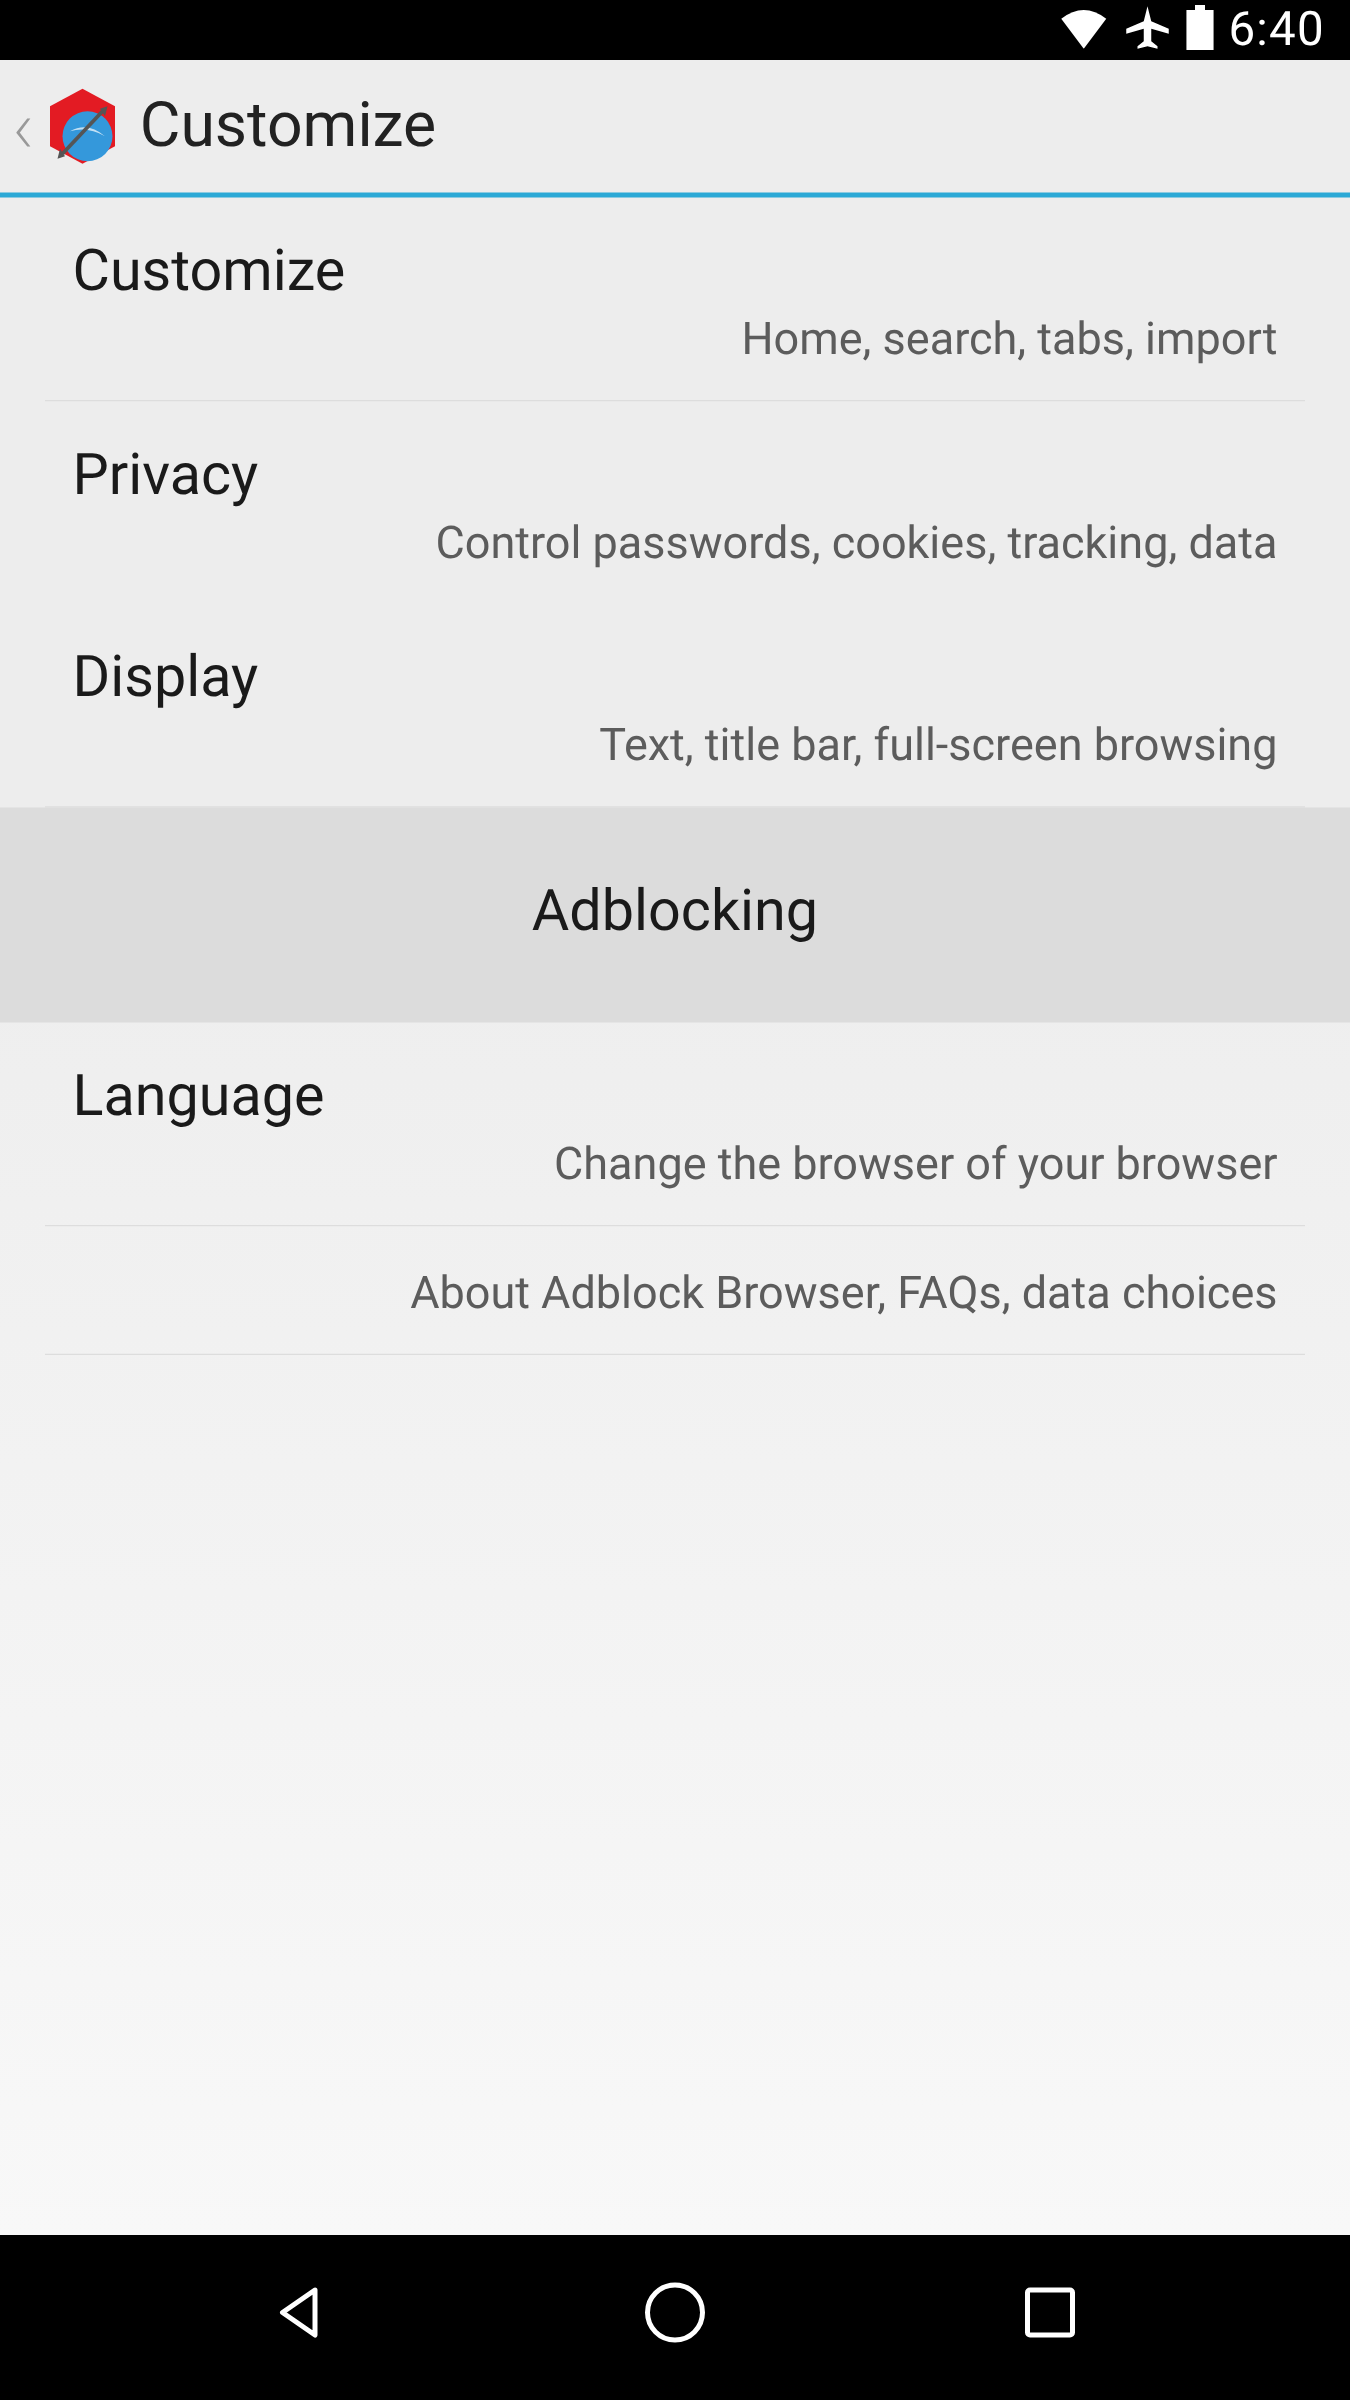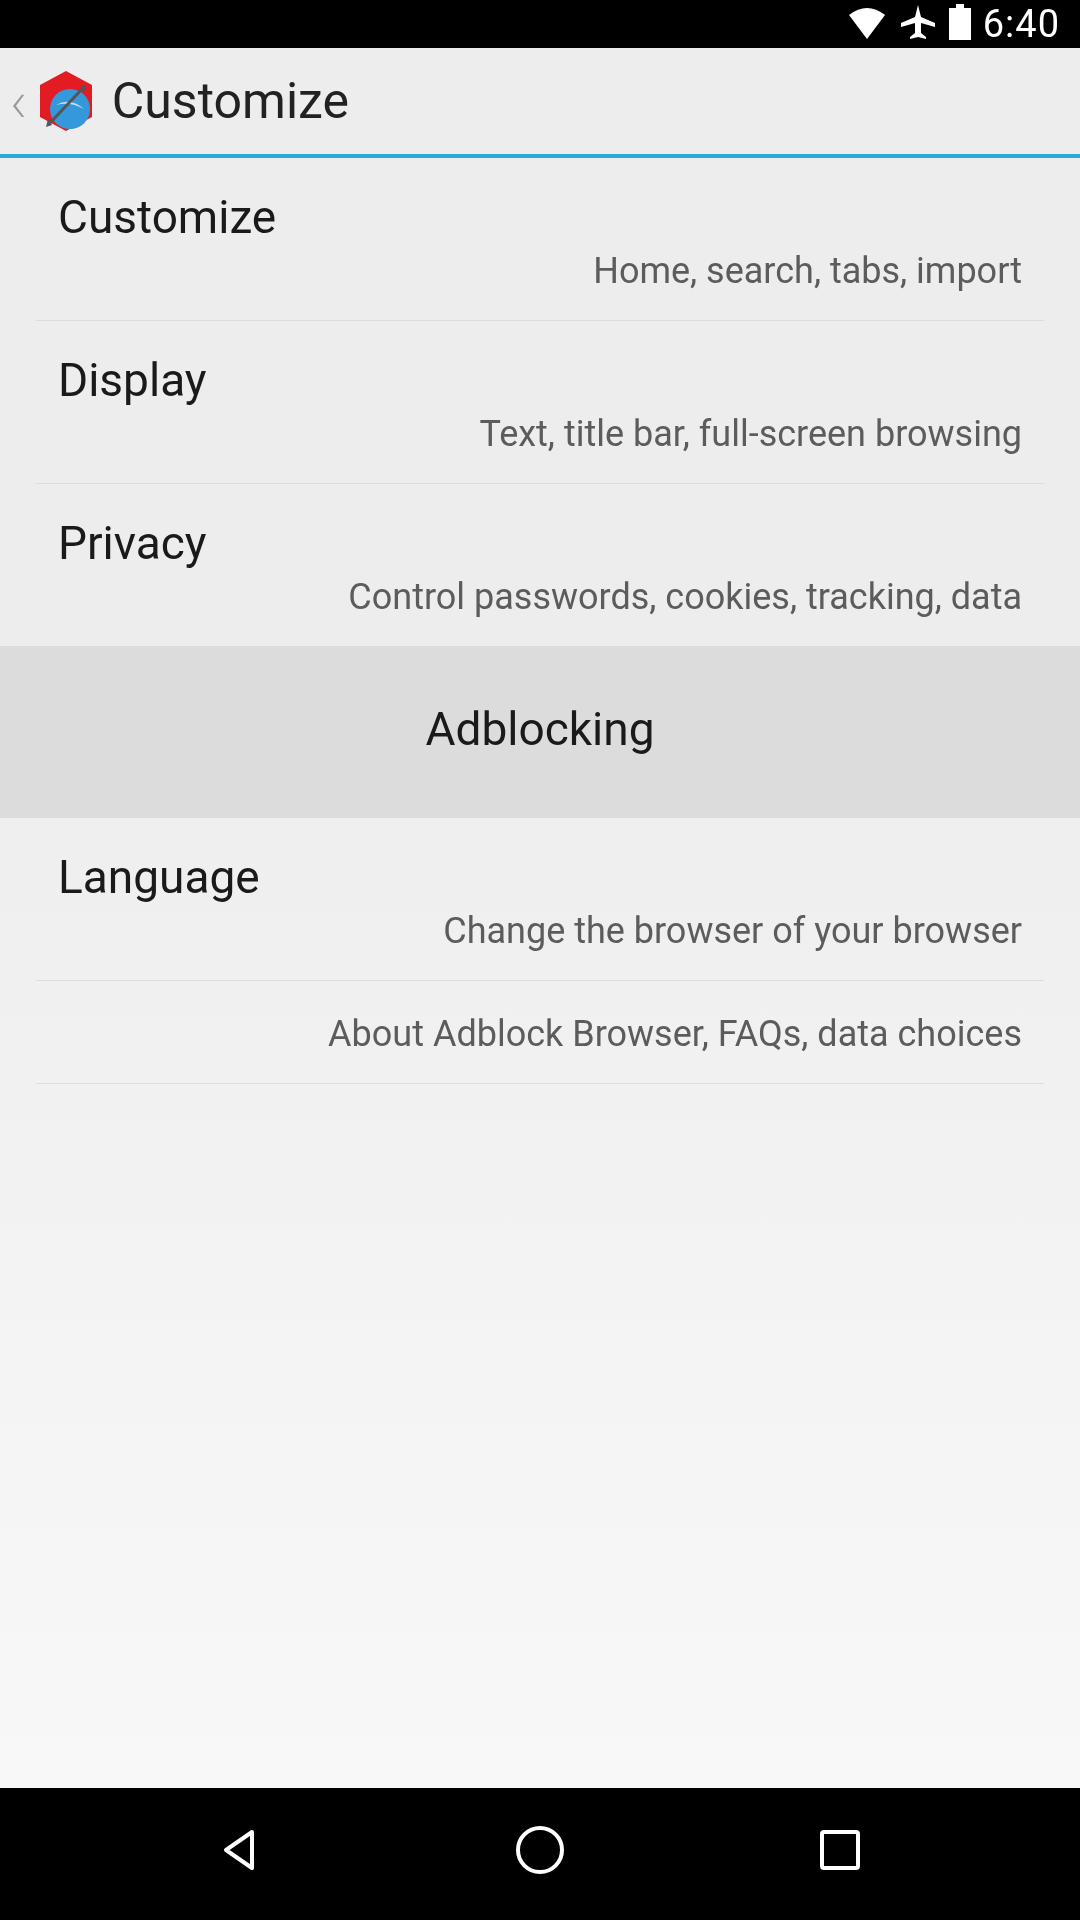--- a/index.html
+++ b/index.html
@@ -168,28 +168,28 @@
     <span class="page-title">Customize</span>
   </div>
 
   <div class="settings-list">
 
     <div class="settings-item">
       <div class="item-title">Customize</div>
       <div class="item-subtitle">Home, search, tabs, import</div>
     </div>
 
-    <div class="settings-item">
-      <div class="item-title">Display</div>
-      <div class="item-subtitle">Text, title bar, full-screen browsing</div>
-    </div>
-
     <div class="settings-item no-border">
       <div class="item-title">Privacy</div>
       <div class="item-subtitle">Control passwords, cookies, tracking, data</div>
+    </div>
+
+    <div class="settings-item">
+      <div class="item-title">Display</div>
+      <div class="item-subtitle">Text, title bar, full-screen browsing</div>
     </div>
 
     <div class="settings-item highlighted">
       <div class="item-title">Adblocking</div>
     </div>
 
     <div class="settings-item">
       <div class="item-title">Language</div>
       <div class="item-subtitle">Change the browser of your browser</div>
     </div>

